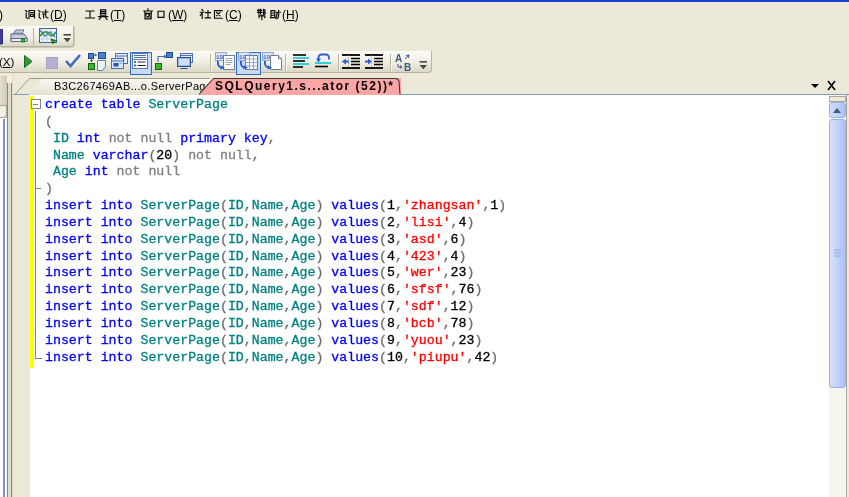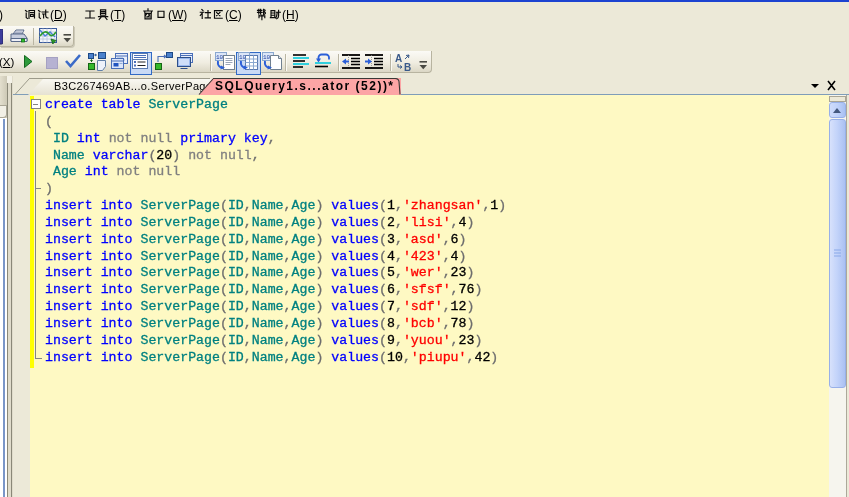--- a/index.html
+++ b/index.html
@@ -23,21 +23,21 @@
  border-radius:0 0 4px 0;}
 #tabstrip{left:0;top:76px;width:849px;height:20px;background:#ece9d8;}
 #tabline{left:13px;top:94px;width:836px;height:1px;background:#7f9db9;}
 .tab1{position:absolute;left:28px;top:79px;width:194px;height:16px;
  background:linear-gradient(#f9f8f2,#e6e2d2);
  clip-path:polygon(15px 0,100% 0,100% 100%,0 100%);}
 .tab1 span{position:absolute;left:26px;top:0.5px;font-size:11px;letter-spacing:0.35px;color:#000;white-space:nowrap;}
 .tab2{position:absolute;left:199px;top:78px;width:202px;height:17px;background:#fca5a5;
  clip-path:polygon(14px 0,100% 0,100% 100%,0 100%);}
 .tab2 span{position:absolute;left:16px;top:1px;font-size:12px;letter-spacing:1.5px;font-weight:bold;color:#000;white-space:nowrap;}
-#editor{left:0;top:95px;width:849px;height:402px;background:#fef9c3;}
+#editor{left:0;top:95px;width:849px;height:402px;background:#ffffff;}
 
 #lp-track{left:0;top:-19px;width:7px;height:42px;background:linear-gradient(90deg,#e3dfce,#cdc9b6);}
 #lp-btn{left:0;top:10px;width:7px;height:13px;background:#f2f0e6;border:1px solid #aaa695;border-left:none;border-radius:0 0 4px 0;box-sizing:border-box;}
 #lp-white{left:0;top:23px;width:7px;height:379px;background:#fff;}
 #lp-blue{left:3px;top:24px;width:2px;height:378px;background:#7a96c8;}
 #splitter{left:7px;top:-19px;width:6px;height:421px;background:#e0dccb;
  border-left:1px solid #8a8878;box-sizing:border-box;}
 #splitter2{left:10.5px;top:-19px;width:1px;height:421px;background:#8a8878;}
 #margin-beige{left:13px;top:0;width:17px;height:402px;background:#ece9d8;}
 #changebar{left:30px;top:1px;width:3.5px;height:272px;background:#ffff00;}

